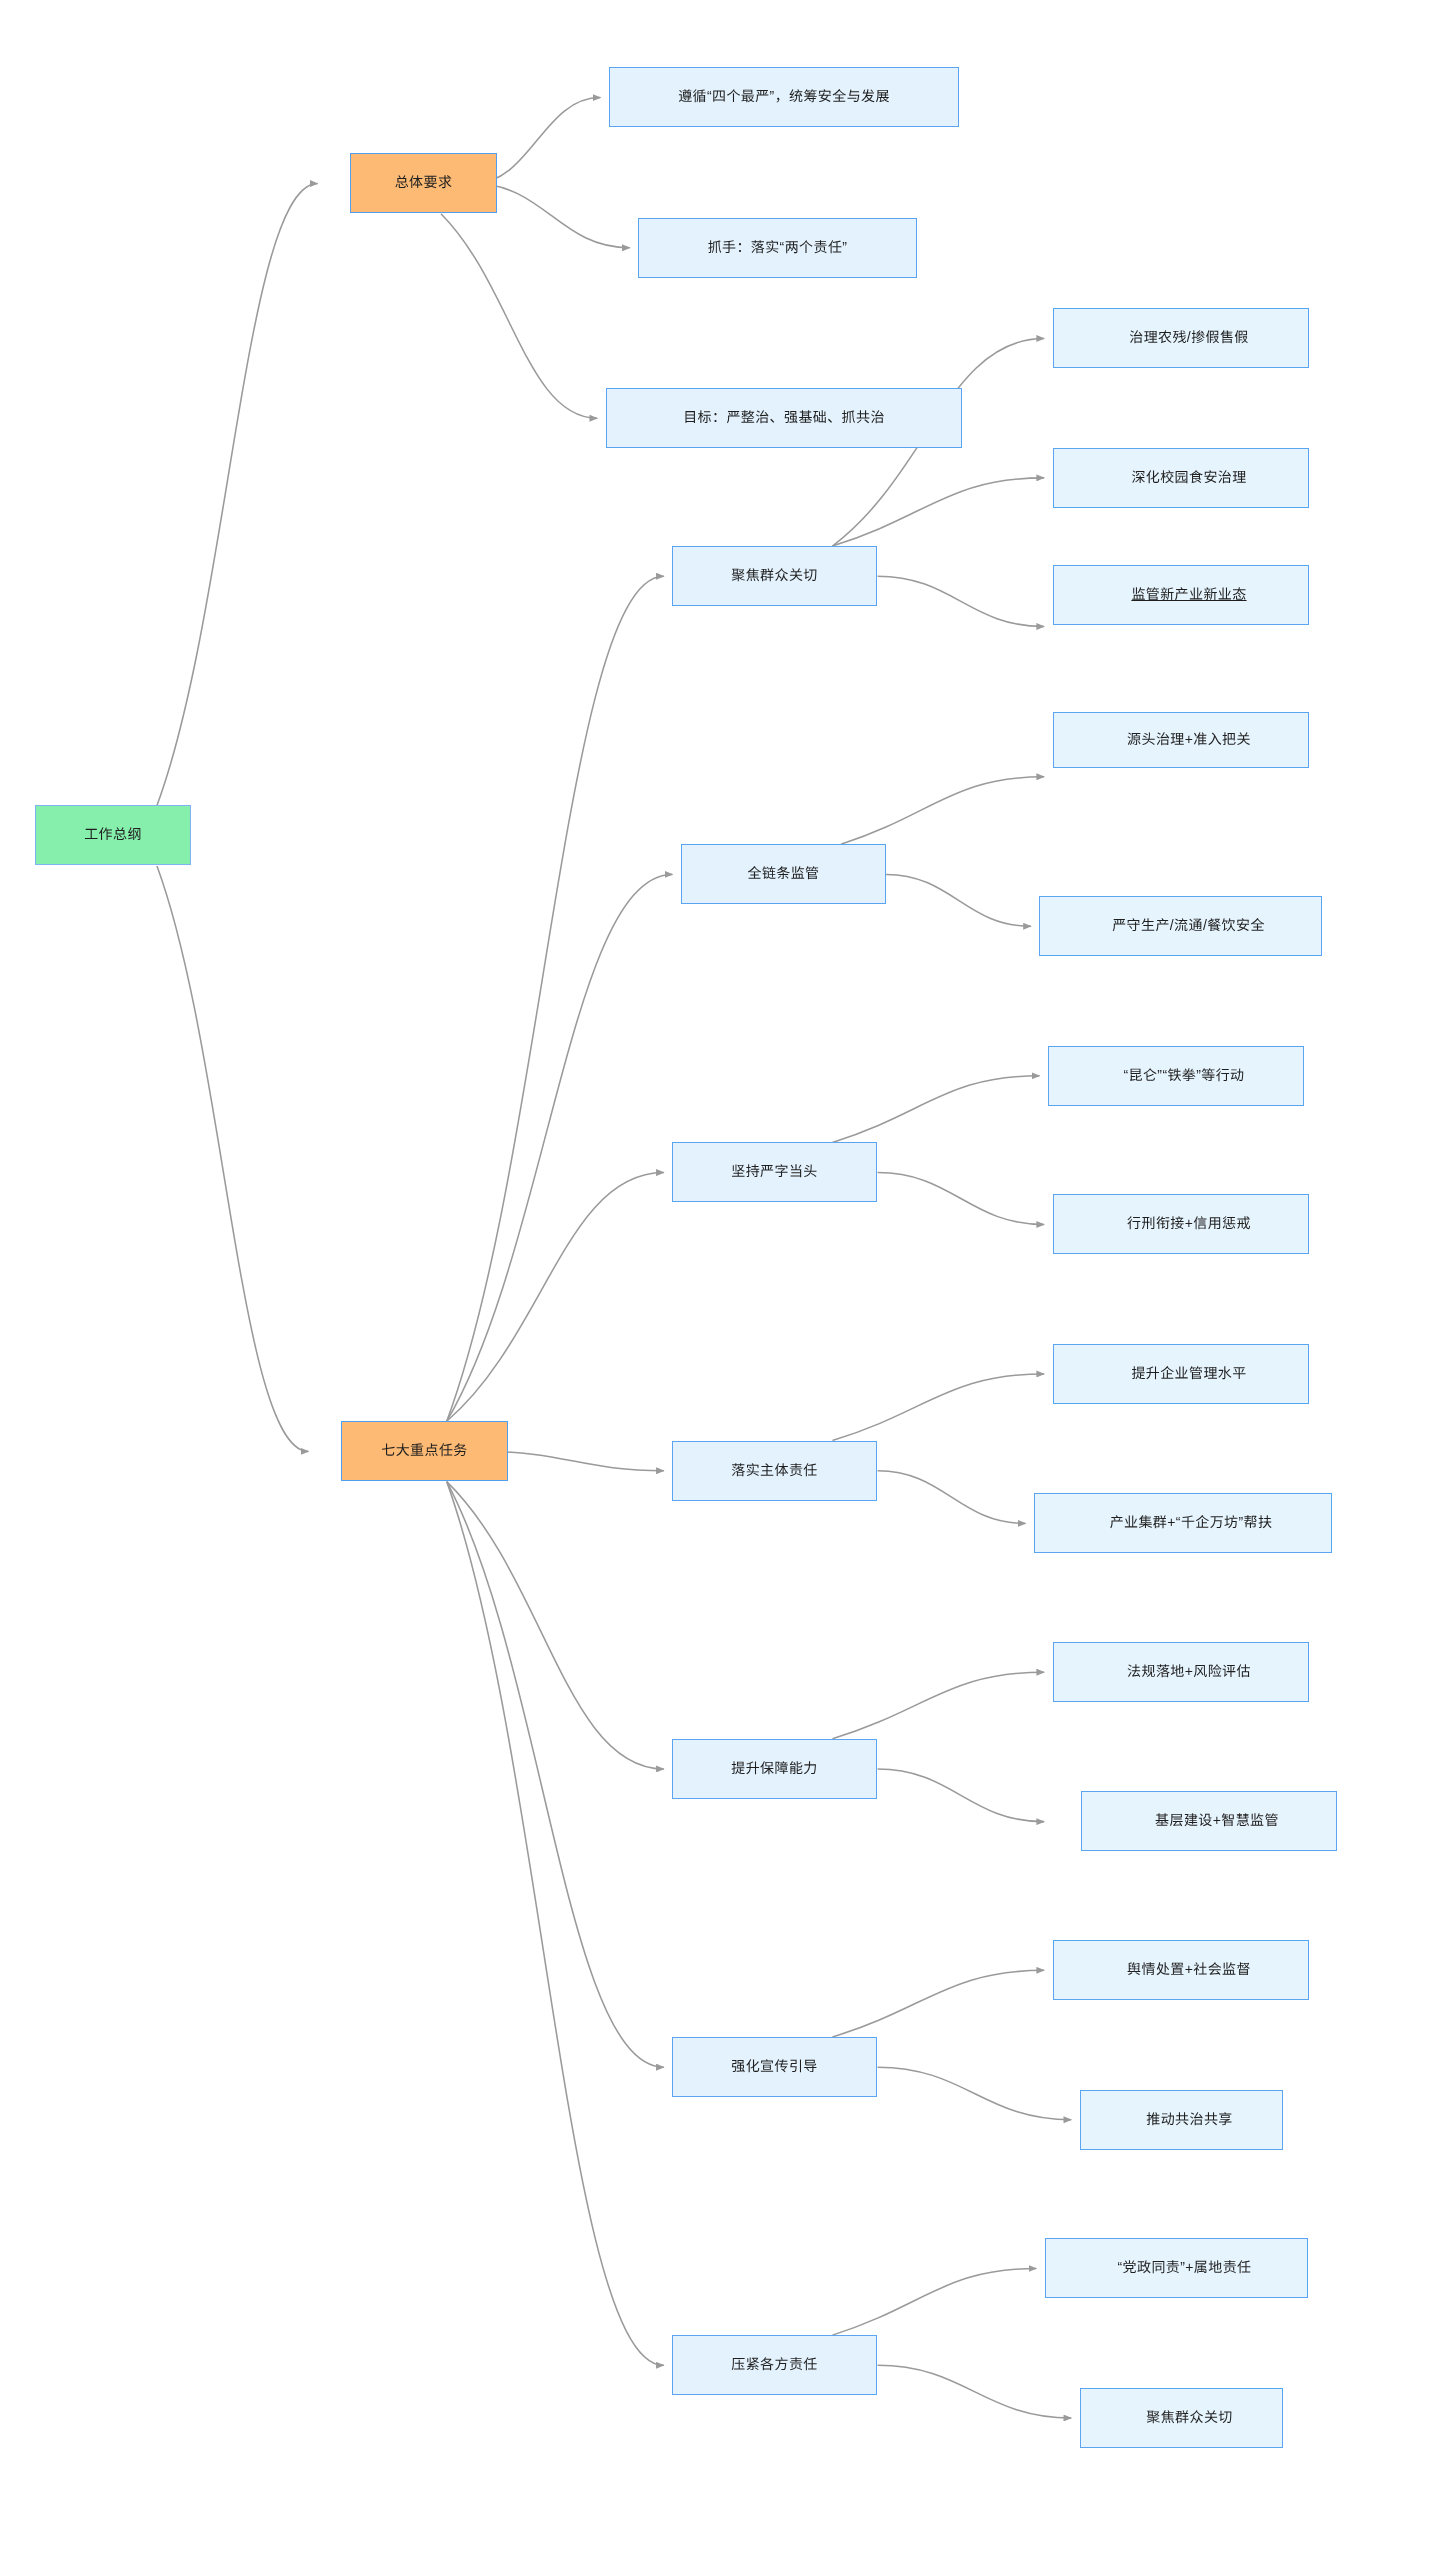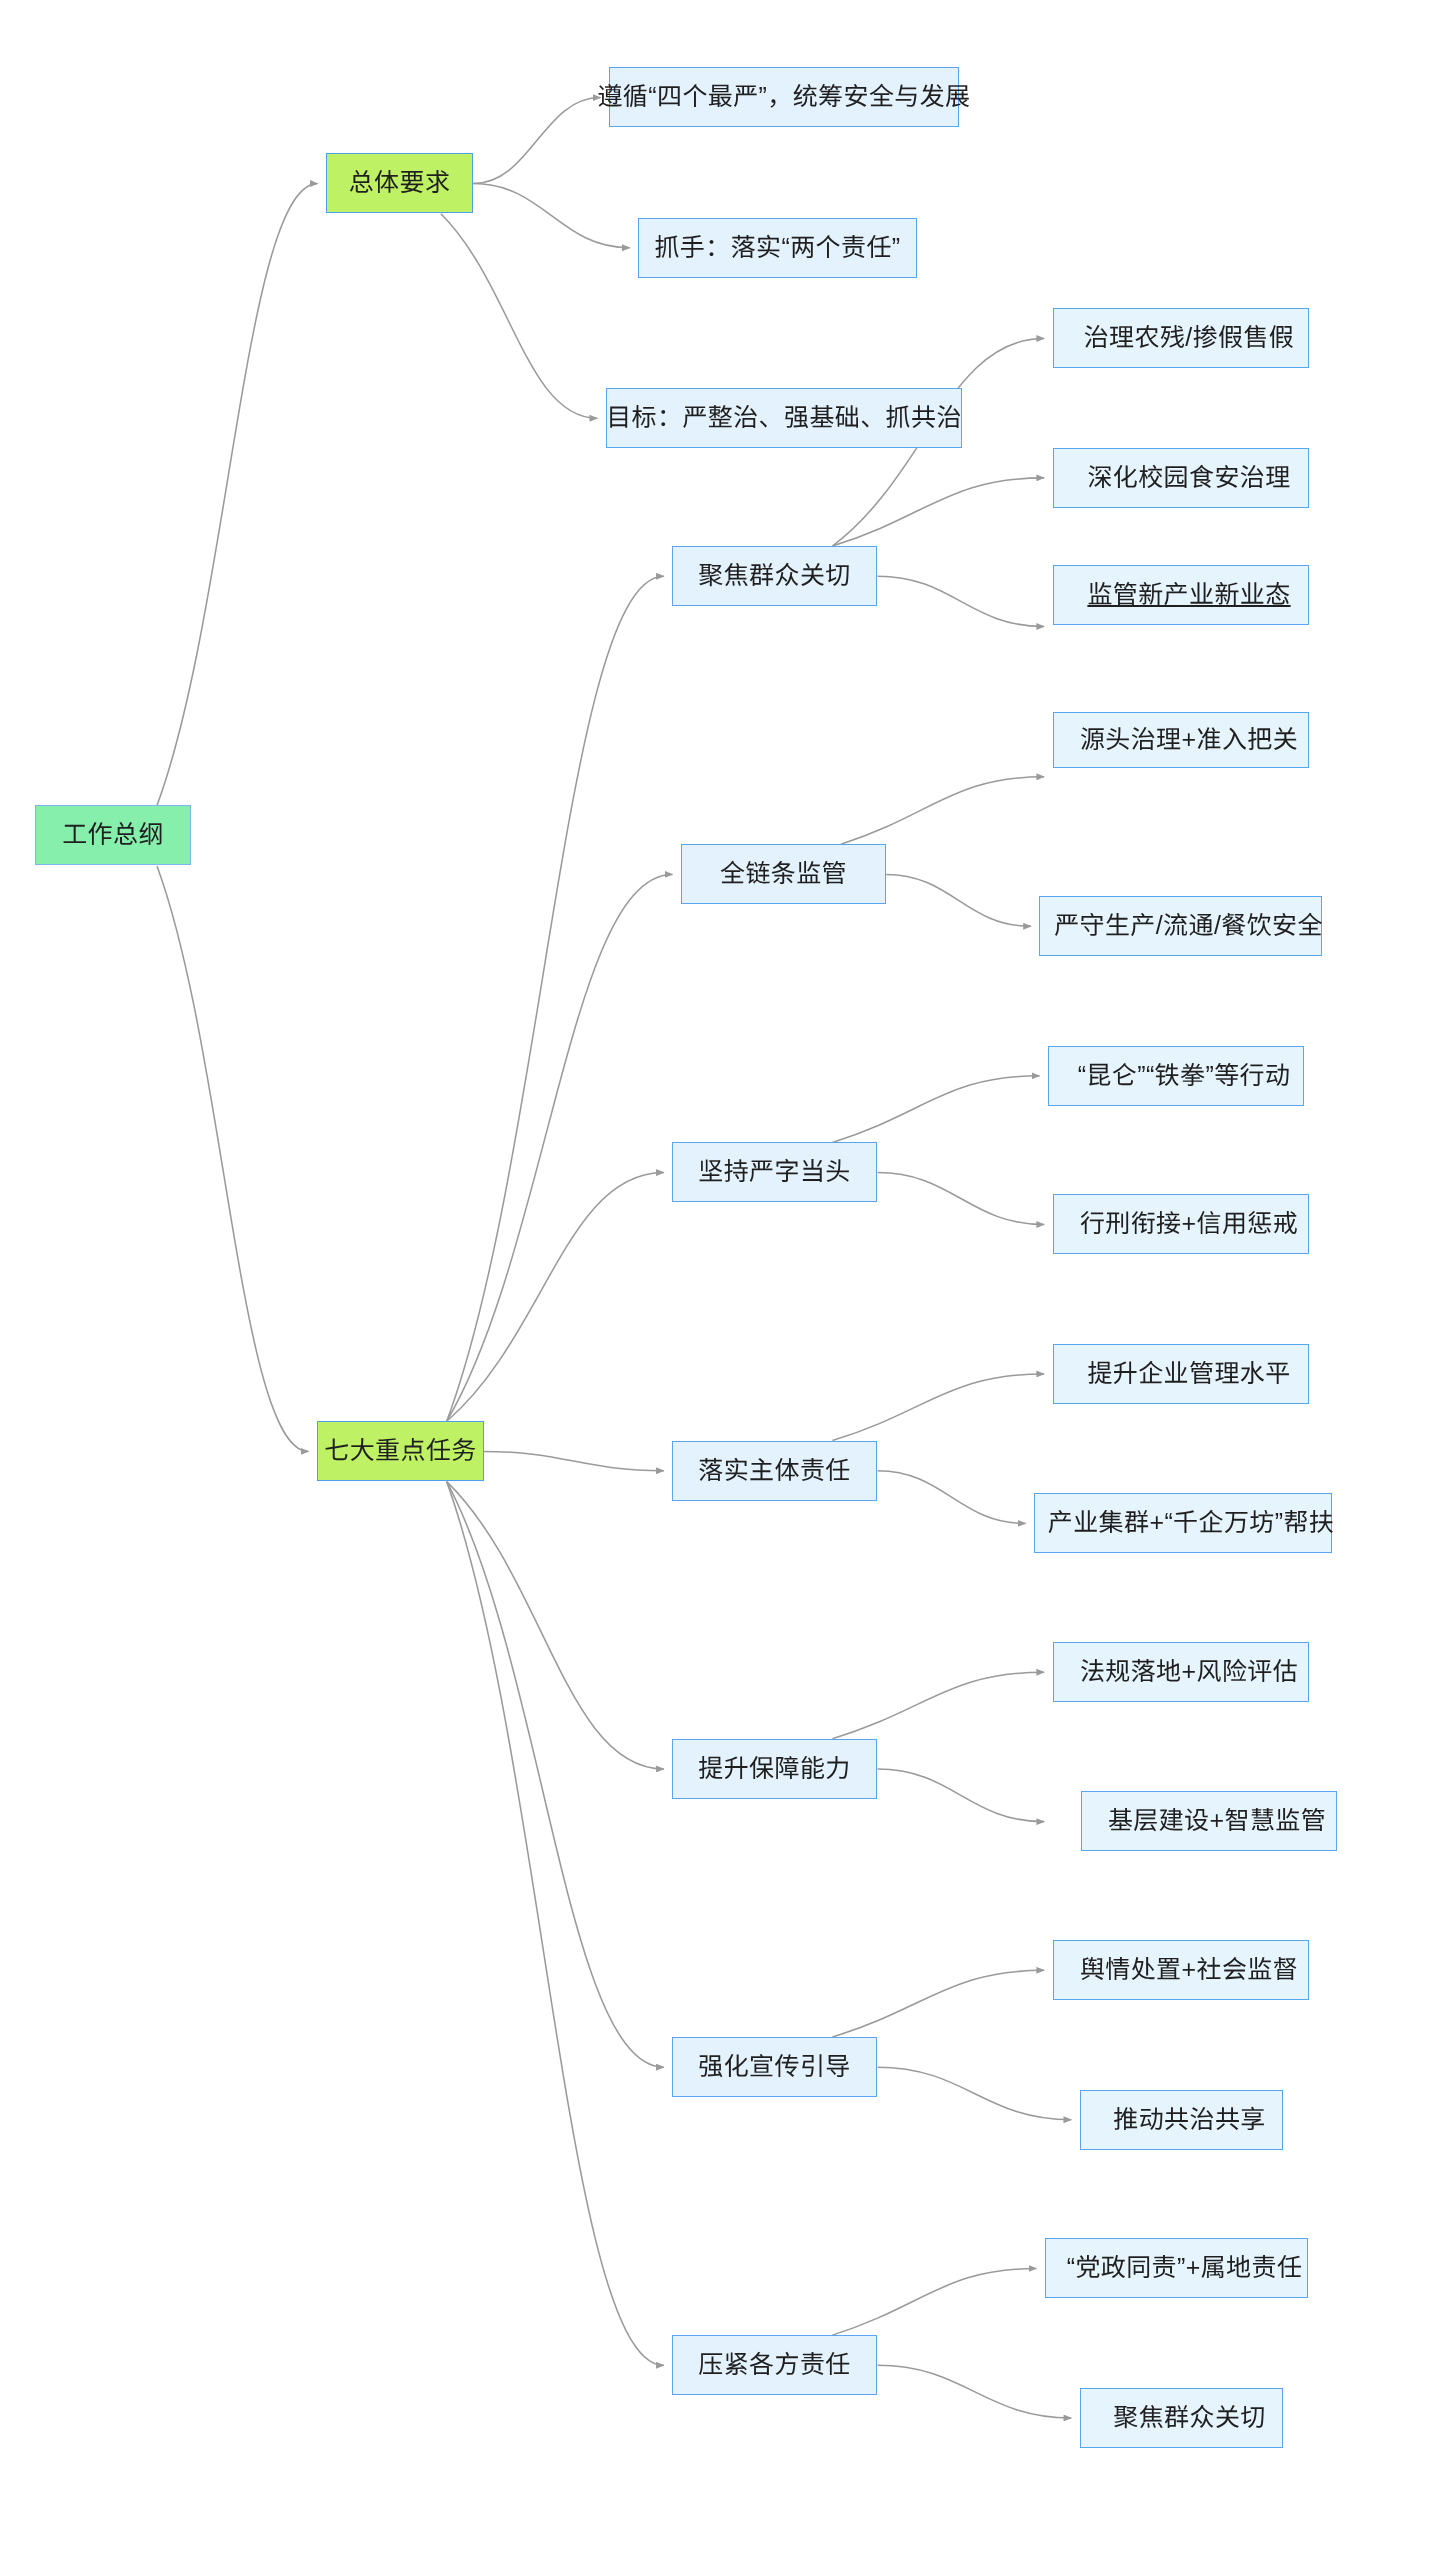--- a/index.html
+++ b/index.html
@@ -29,28 +29,28 @@
   .node {
     position: absolute;
     box-sizing: border-box;
     background: #e4f3fd;
     border: 1.5px solid #6aaaf3;
     display: flex;
     align-items: center;
     justify-content: center;
     text-align: center;
     color: #1f1f1f;
-    font-size: 25px;
+    font-size: 14px;
     line-height: 1.25;
     letter-spacing: 0.4px;
     white-space: nowrap;
     z-index: 2;
   }
   .node.level0 { border-color: #7fb4f2; background:#86efac; }
-  .node.level1 { border-color: #4f9ef0; background:#bef264; }
+  .node.level1 { border-color: #4f9ef0; background:#fdba74;margin-left:24px; }
   .node.level2 { border-color: #5aa5f1; background:#e3f2fd; }
   .node.level3 { border-color: #5aa5f1; background:#e6f4fe;padding-left:16px; }
 </style>
 </head>
 <body>
 
 <div id="canvas">
   <svg id="edges" xmlns="http://www.w3.org/2000/svg" viewBox="0 0 1850 3326" width="1433" height="2576">
     <defs>
       <marker id="arrowhead" markerWidth="11" markerHeight="9" refX="10" refY="4.5" orient="auto" markerUnits="userSpaceOnUse">

